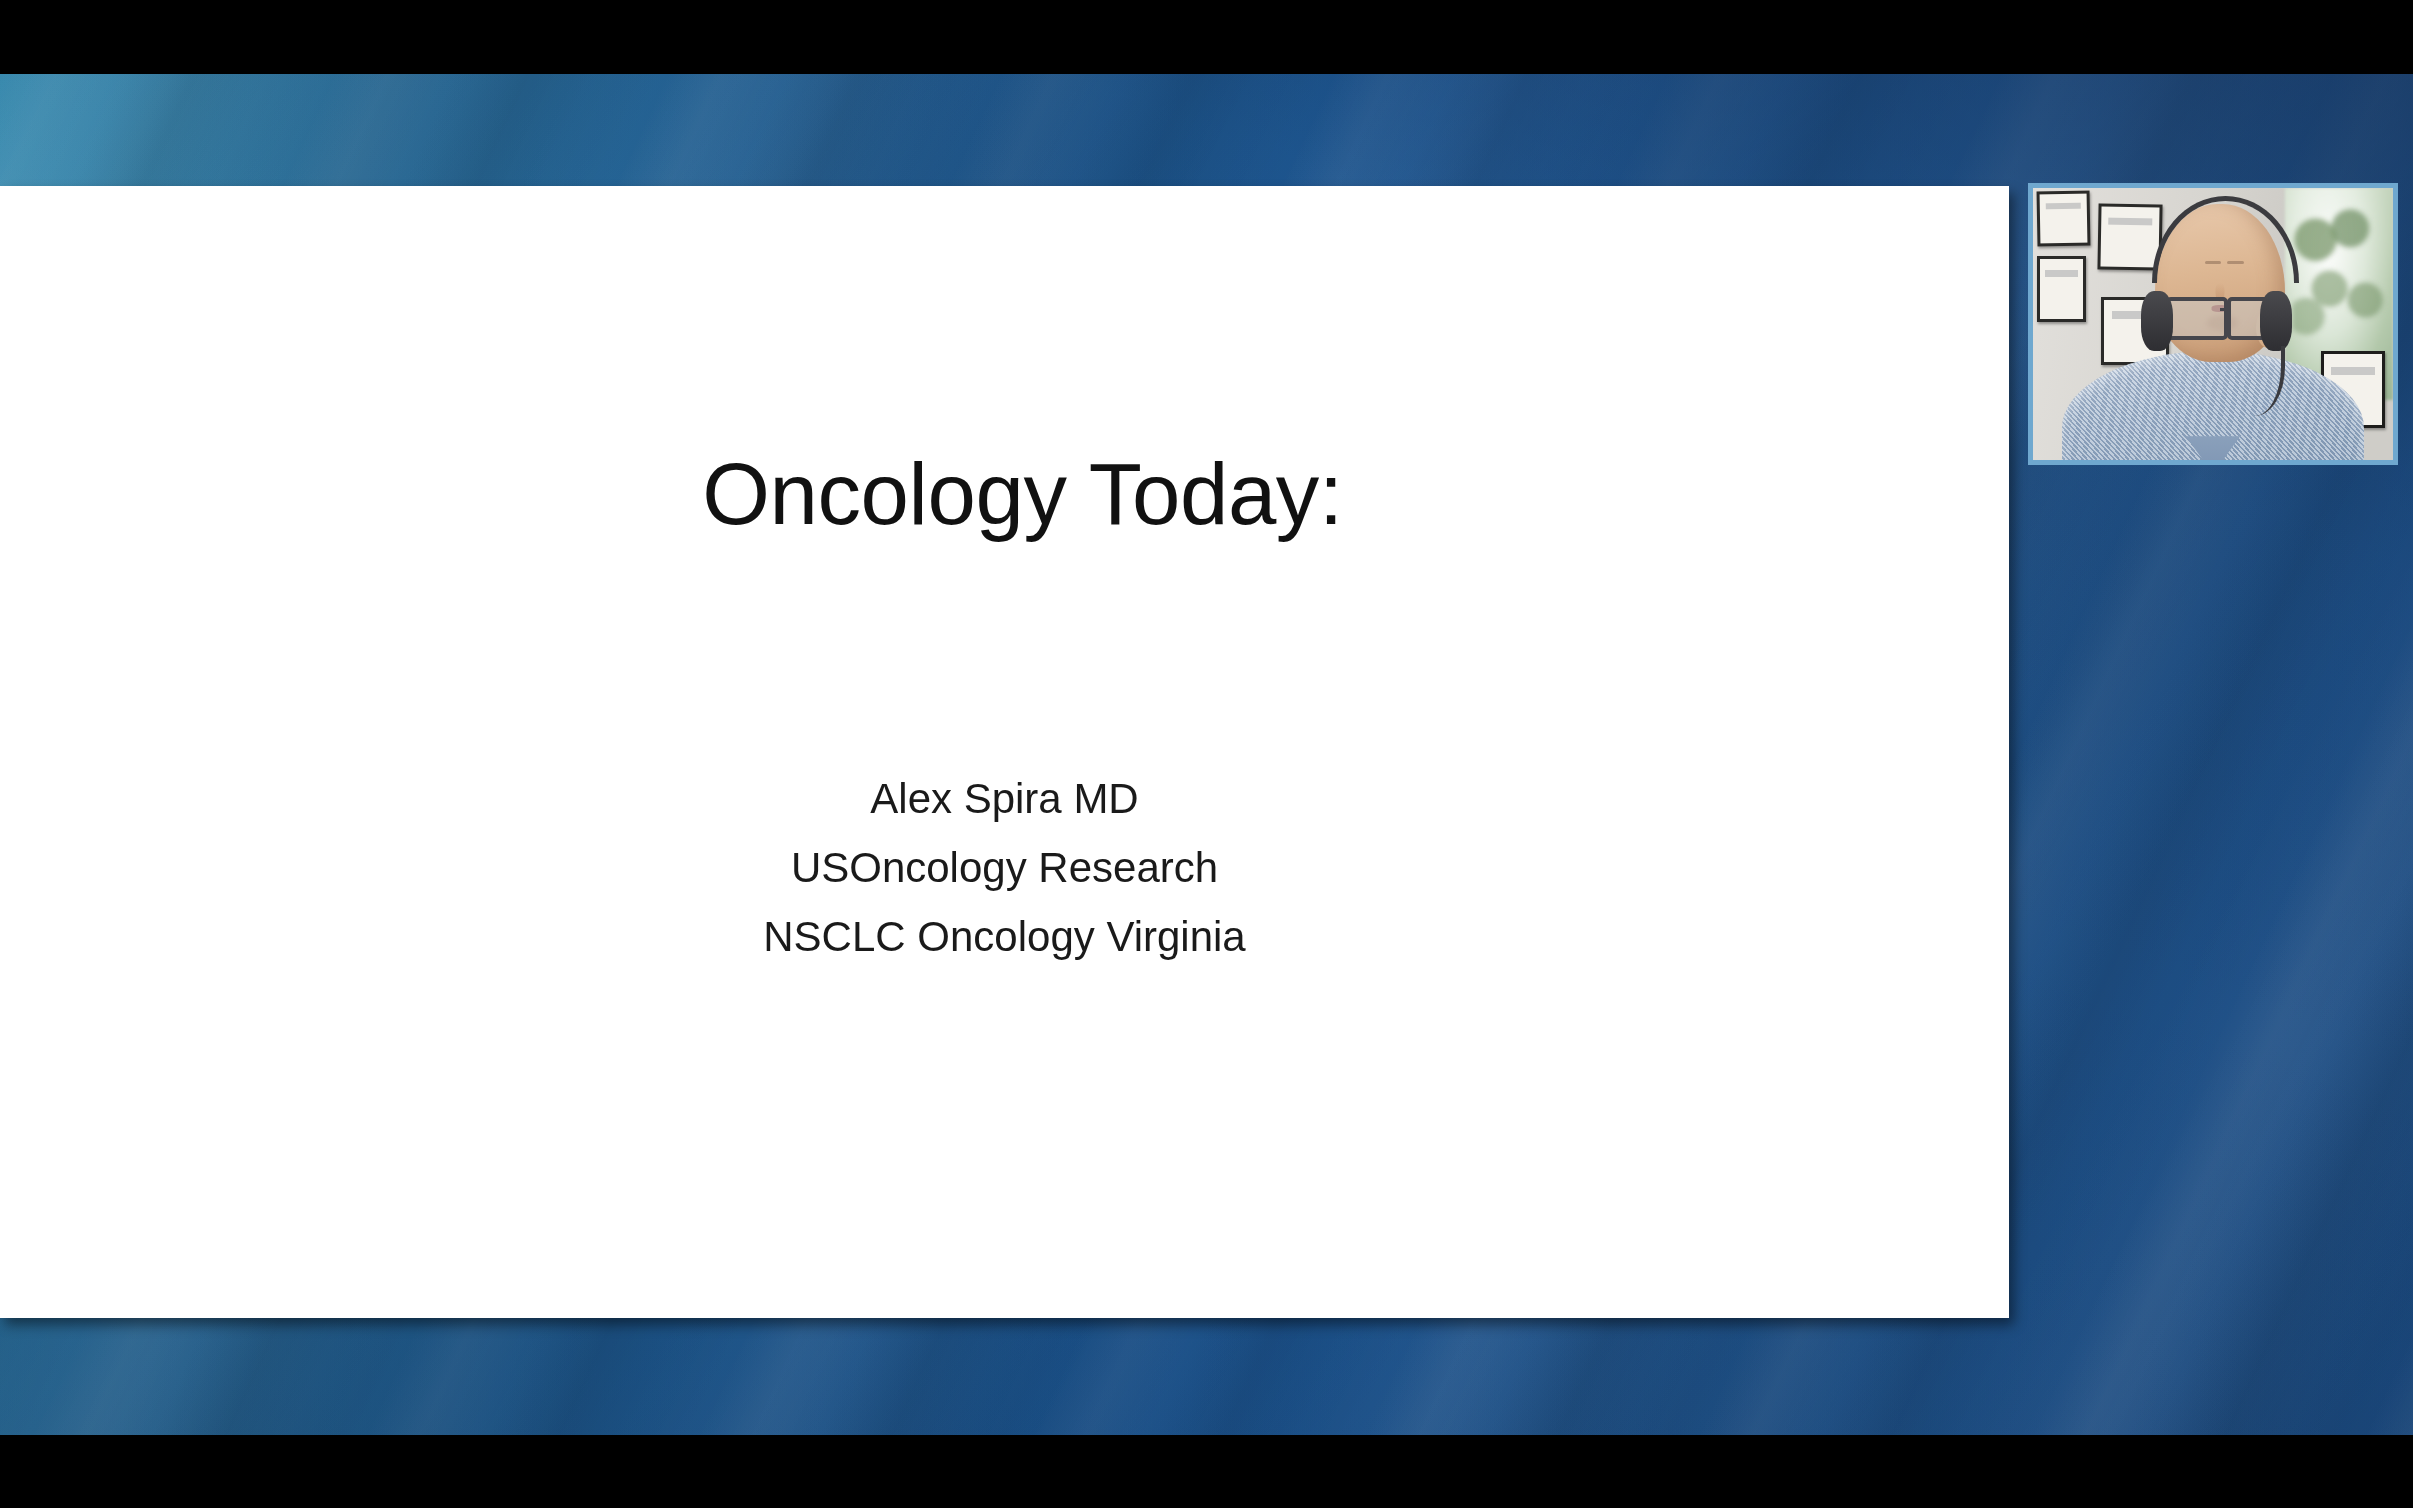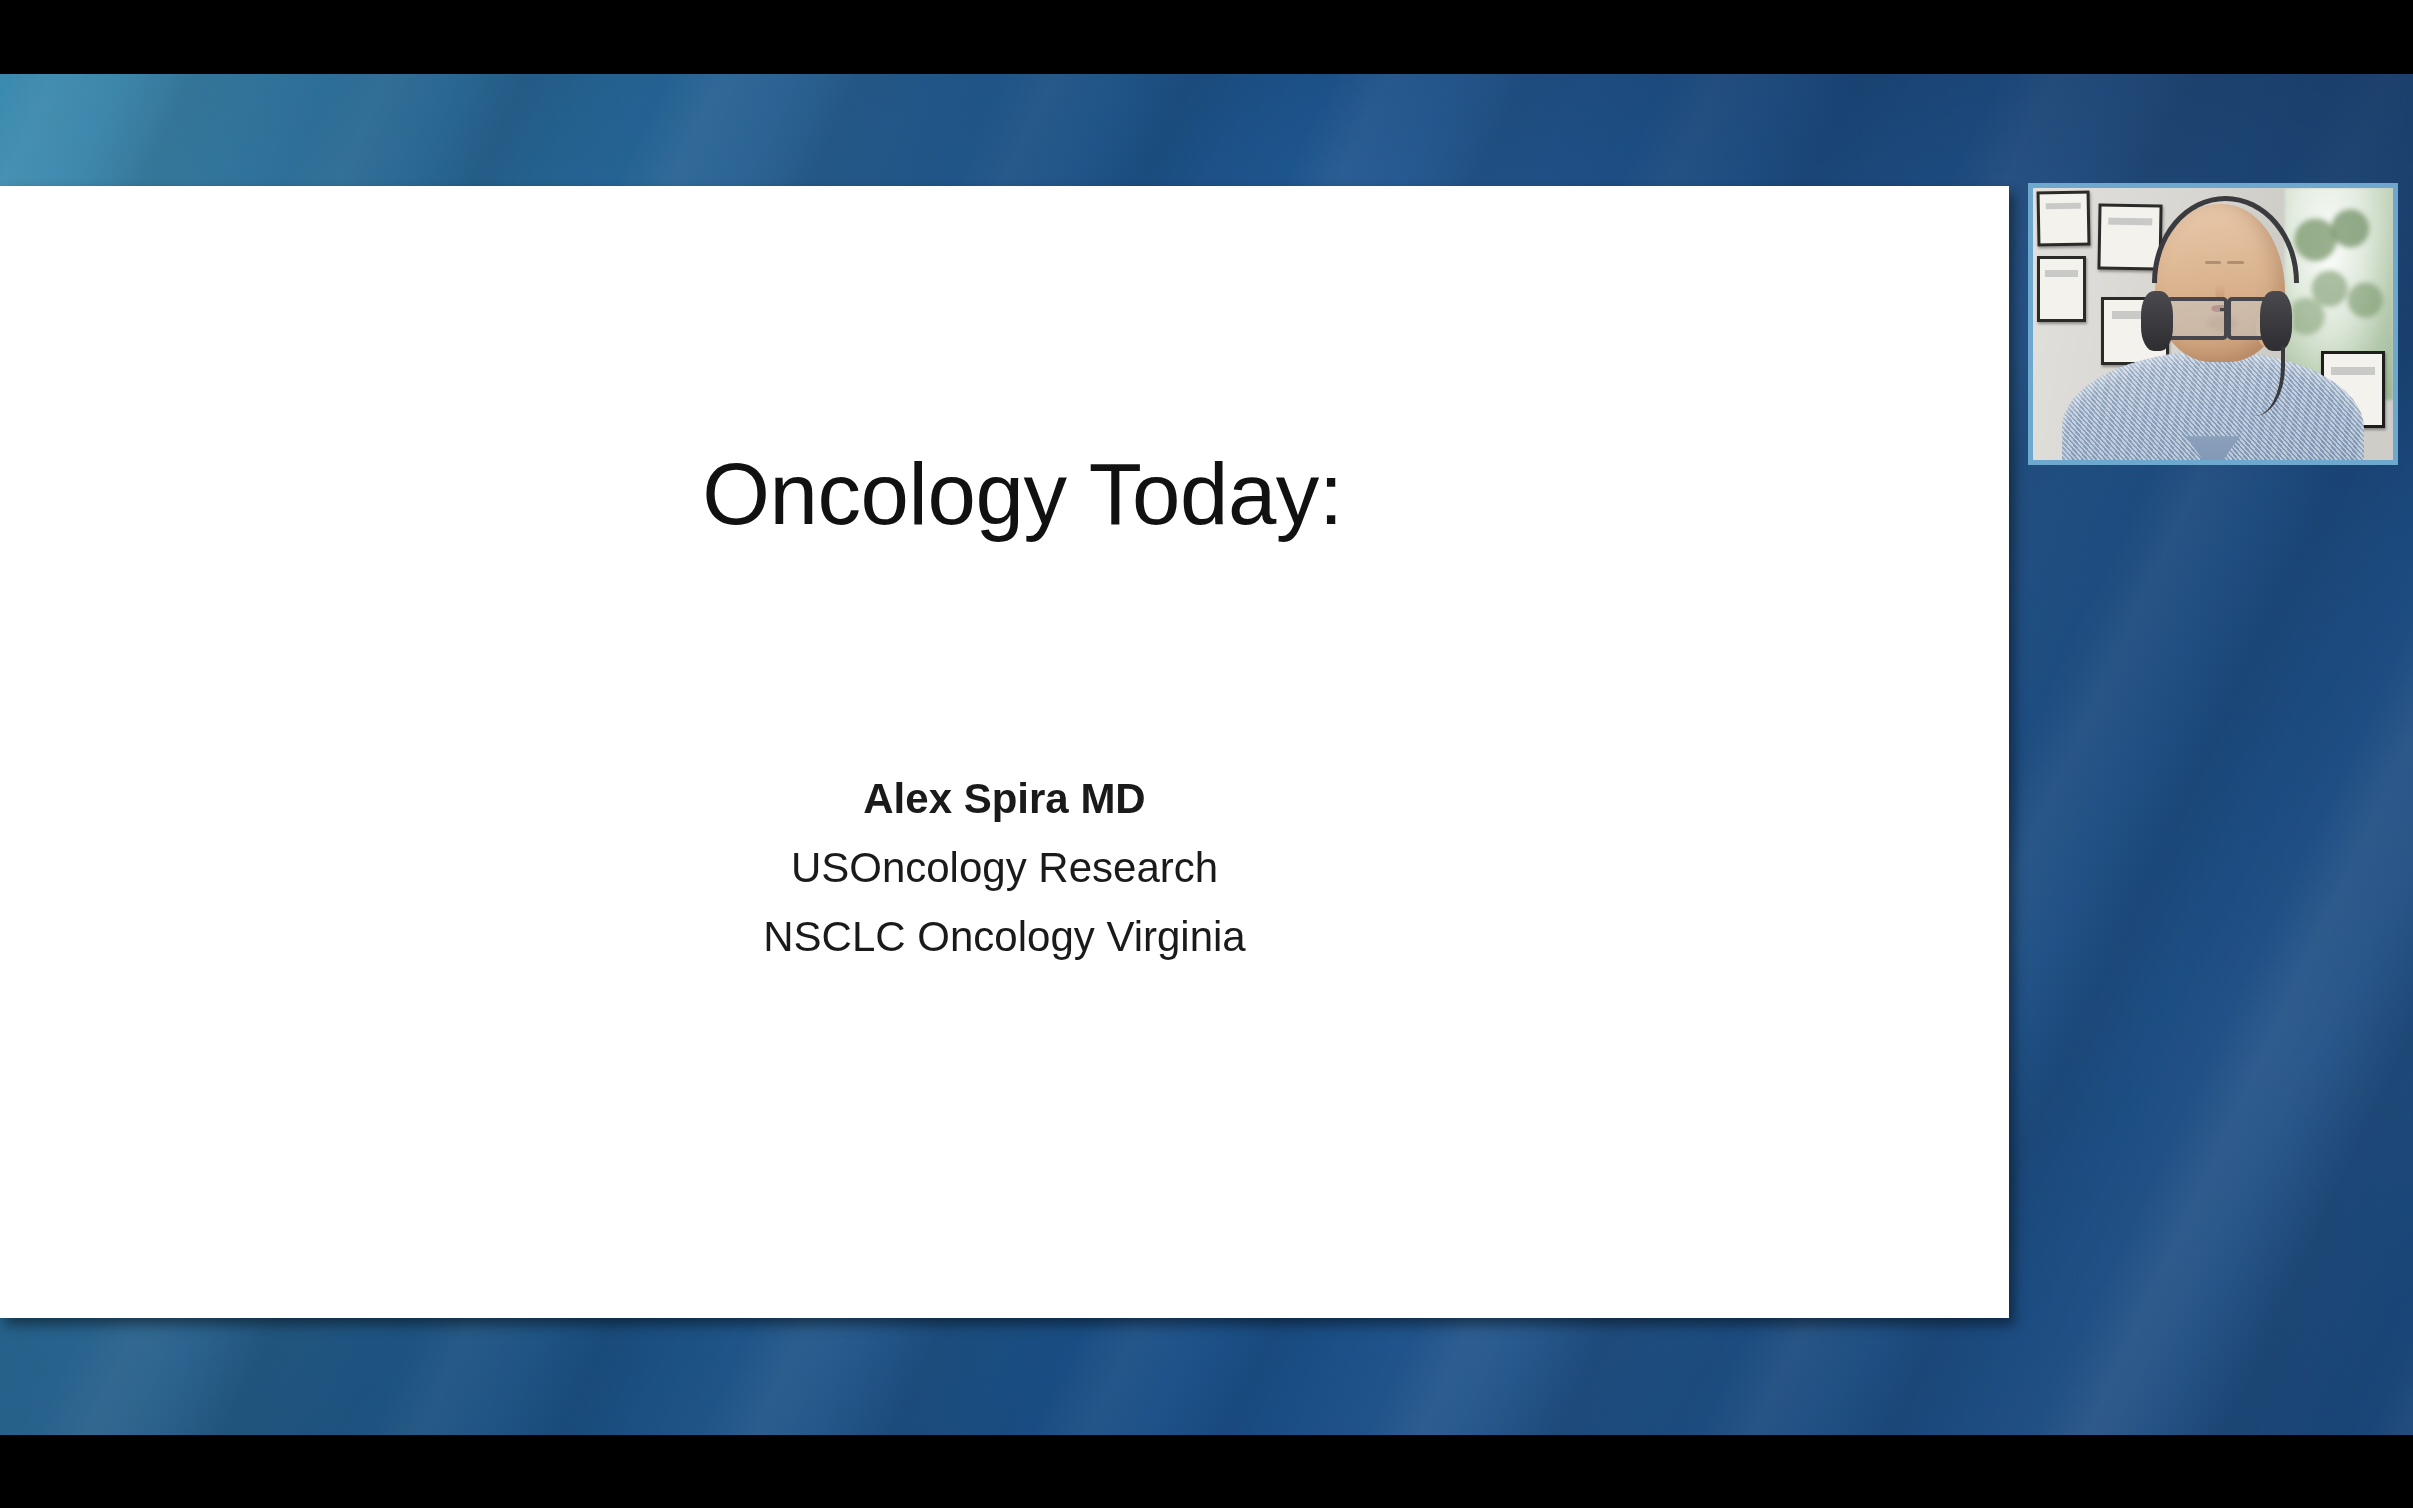--- a/index.html
+++ b/index.html
@@ -99,21 +99,21 @@
   .byline-block {
     position: absolute;
     left: 0; top: 578px;
     width: 2009px;
     text-align: center;
     color: #1a1a1a;
   }
   .byline-name {
     display: block;
     font-size: 42px;
-    font-weight: 700;
+    font-weight: 400;
     line-height: 69px;
     white-space: nowrap;
   }
   .byline-line {
     display: block;
     font-size: 42px;
     font-weight: 400;
     line-height: 69px;
     white-space: nowrap;
   }

